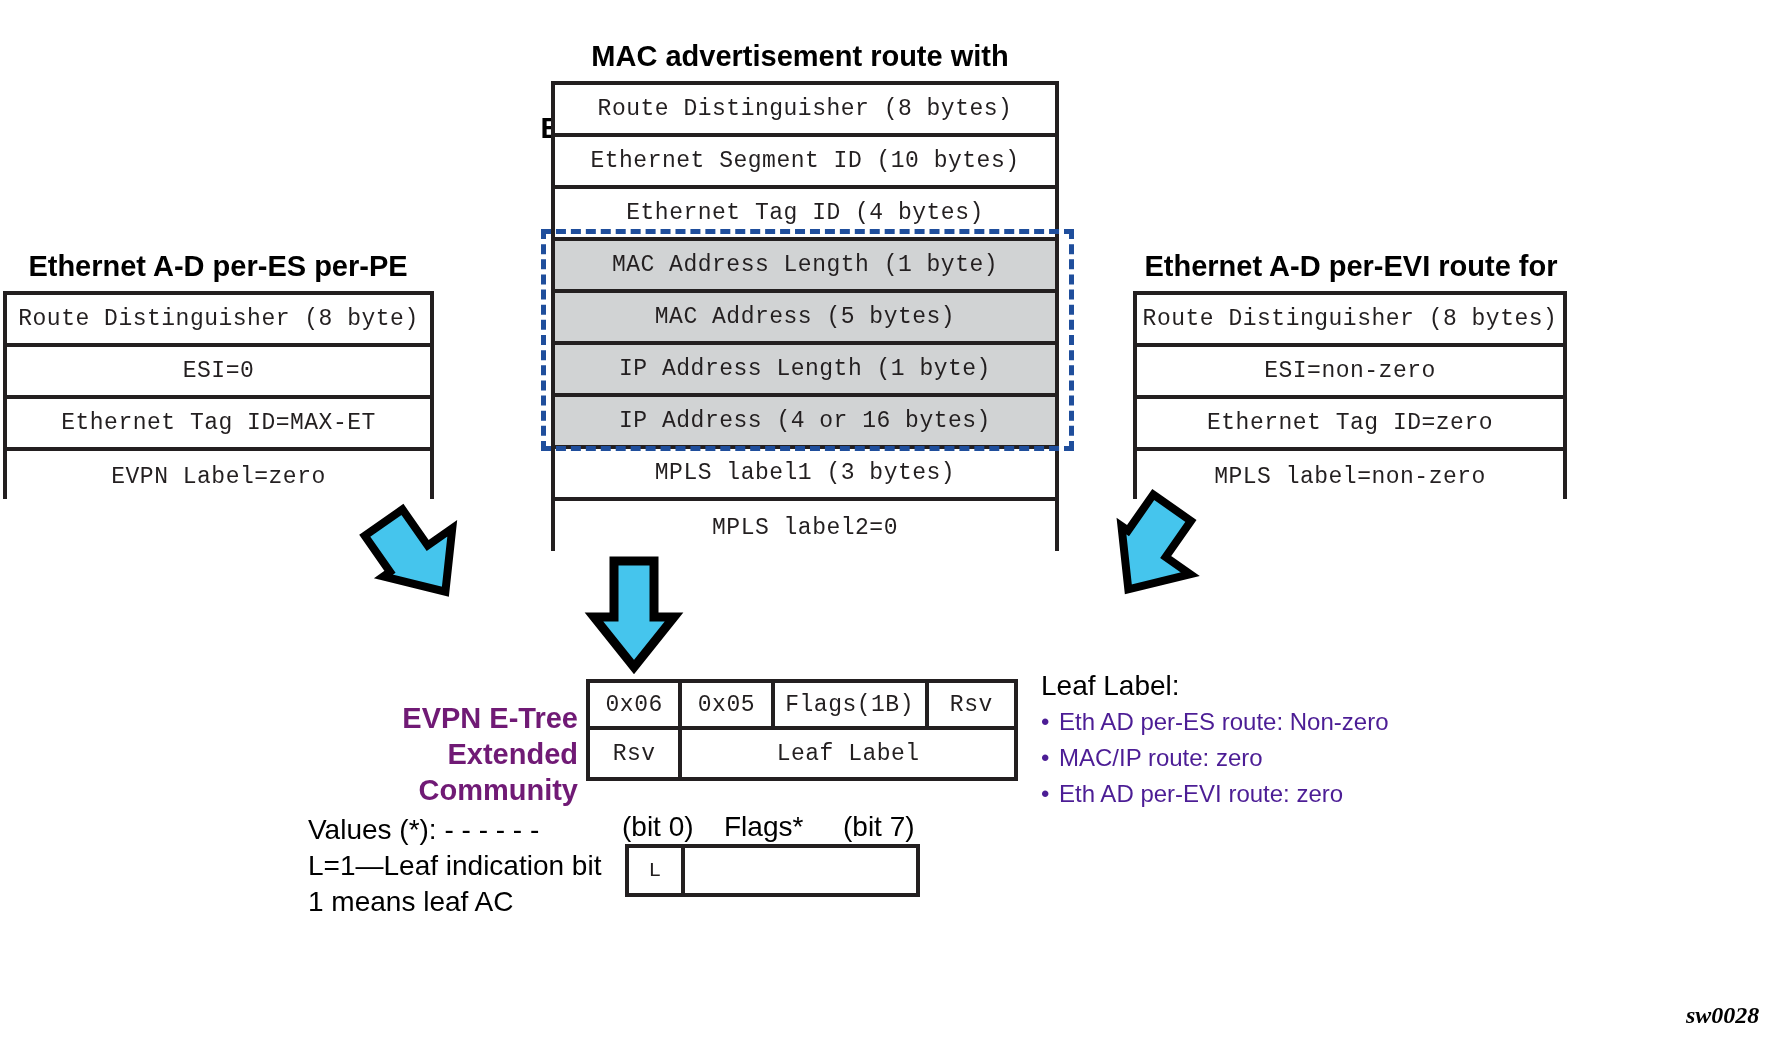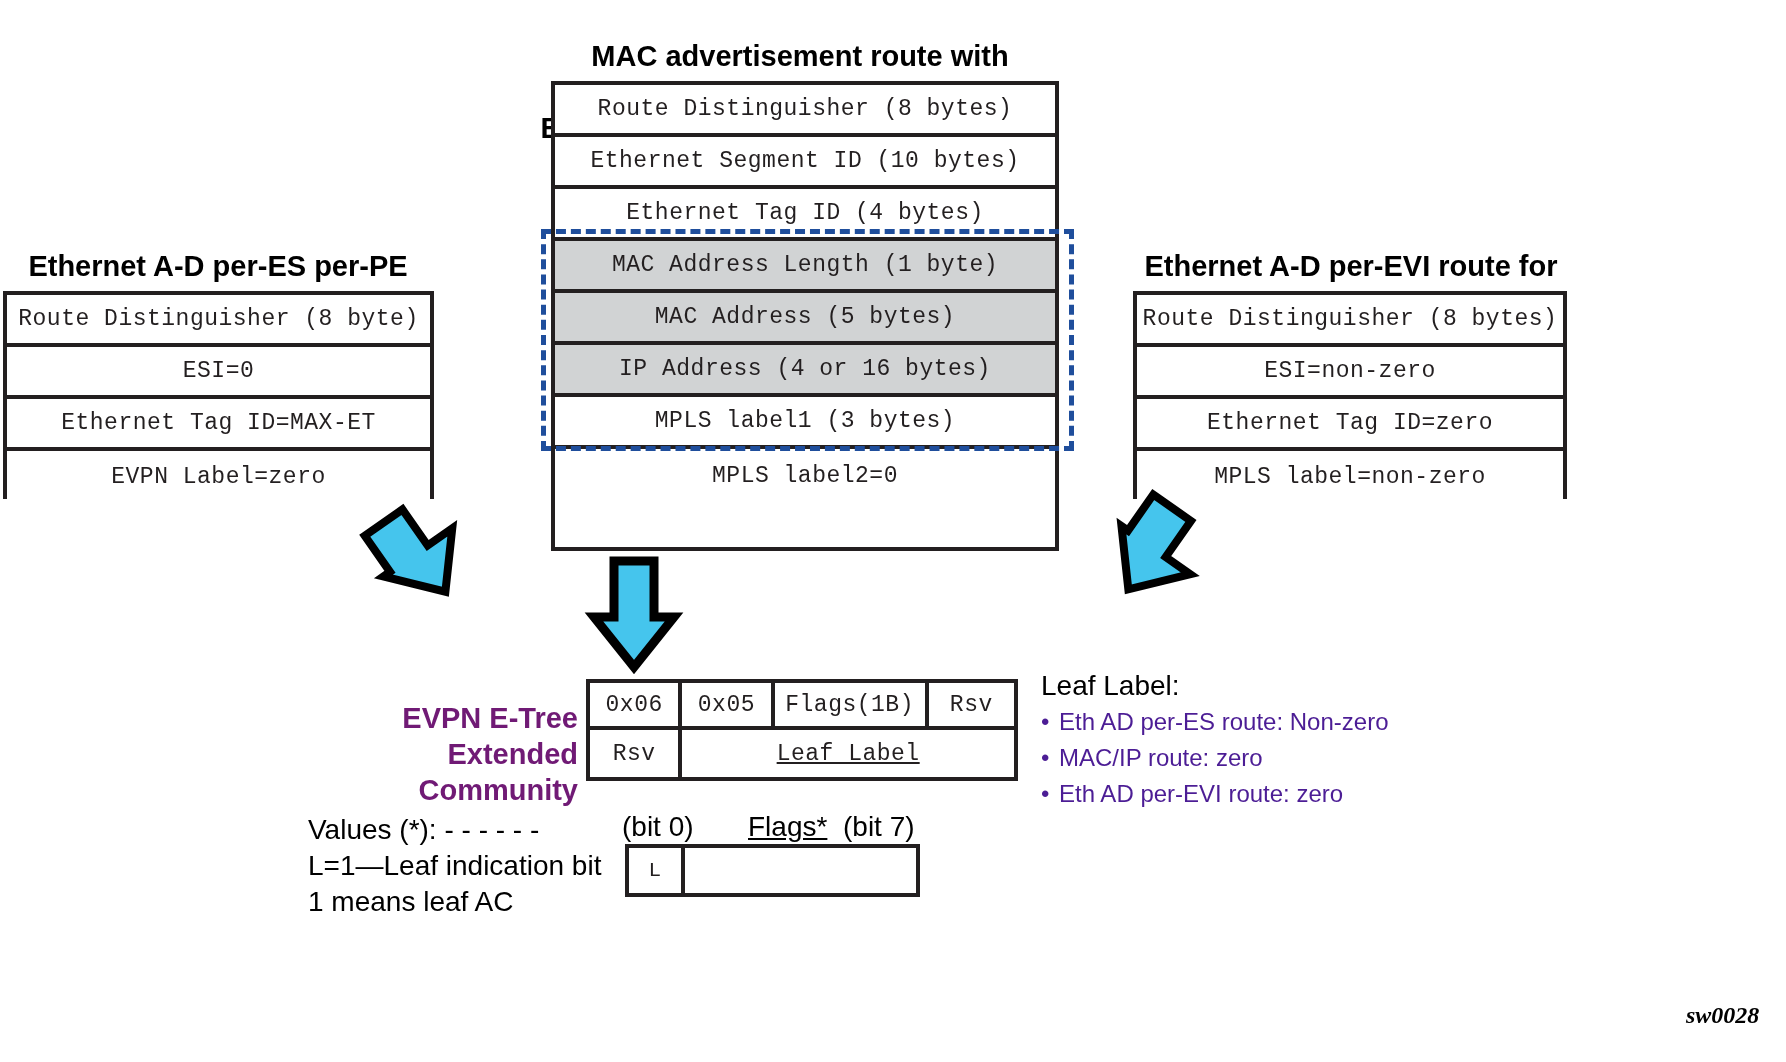--- a/index.html
+++ b/index.html
@@ -160,20 +160,21 @@
     <span class="heading-line">MAC advertisement route with</span>
     <span class="heading-line">E-Tree EC for unicast ingress filtering</span>
   </div>
 
   <div class="abs pkt" style="left:551px; top:81px; width:508px; height:470px;">
     <div class="pkt-row" style="height:52px;">Route Distinguisher (8 bytes)</div>
     <div class="pkt-row" style="height:52px;">Ethernet Segment ID (10 bytes)</div>
     <div class="pkt-row" style="height:52px;">Ethernet Tag ID (4 bytes)</div>
     <div class="pkt-row shaded" style="height:52px;">MAC Address Length (1 byte)</div>
     <div class="pkt-row shaded" style="height:52px;">MAC Address (5 bytes)</div>
+    <div class="pkt-row shaded" style="height:52px;">IP Address Length (1 byte)</div>
     <div class="pkt-row shaded" style="height:52px;">IP Address (4 or 16 bytes)</div>
     <div class="pkt-row" style="height:52px;">MPLS label1 (3 bytes)</div>
     <div class="pkt-row" style="height:54px;">MPLS label2=0</div>
   </div>
 
   <div class="abs dashed-box" style="left:541px; top:229px; width:533px; height:222px;"></div>
 
   <div class="abs heading" style="left:0px; top:212px; width:436px;">
     <span class="heading-line">Ethernet A-D per-ES per-PE route</span>
     <span class="heading-line">for BUM egress filtering</span>
@@ -223,35 +224,35 @@
 
   <div class="abs ec-table" style="left:586px; top:679px; width:432px; height:102px;">
     <div class="ec-rowwrap" style="height:51px;">
       <div class="ec-cell" style="width:94px;">0x06</div>
       <div class="ec-cell" style="width:94px;">0x05</div>
       <div class="ec-cell" style="width:157px;">Flags(1B)</div>
       <div class="ec-cell" style="width:87px;">Rsv</div>
     </div>
     <div class="ec-rowwrap" style="height:51px;">
       <div class="ec-cell" style="width:94px;">Rsv</div>
-      <div class="ec-cell" style="width:338px;text-decoration:underline;">Leaf Label</div>
+      <div class="ec-cell" style="width:338px;">Leaf Label</div>
     </div>
   </div>
 
   <div class="abs" style="left:1041px; top:668px; width:520px;">
     <div class="label-reg">Leaf Label:</div>
     <ul class="bullets">
       <li>Eth AD per-ES route: Non-zero</li>
       <li>MAC/IP route: zero</li>
       <li>Eth AD per-EVI route: zero</li>
     </ul>
   </div>
 
   <div class="abs label-reg" style="left:622px; top:809px;">(bit 0)</div>
-  <div class="abs label-reg" style="left:748px; top:809px;text-decoration:underline;">Flags*</div>
+  <div class="abs label-reg" style="left:724px; top:809px;">Flags*</div>
   <div class="abs label-reg" style="left:843px; top:809px;">(bit 7)</div>
 
   <div class="abs" style="left:308px; top:812px; width:305px;">
     <div class="label-reg">Values (*): - - - - - -</div>
     <div class="label-reg">L=1—Leaf indication bit</div>
     <div class="label-reg">1 means leaf AC</div>
   </div>
 
   <div class="abs flags-table" style="left:625px; top:844px; width:295px; height:53px;">
     <div class="flags-cell" style="width:57px;">L</div>

